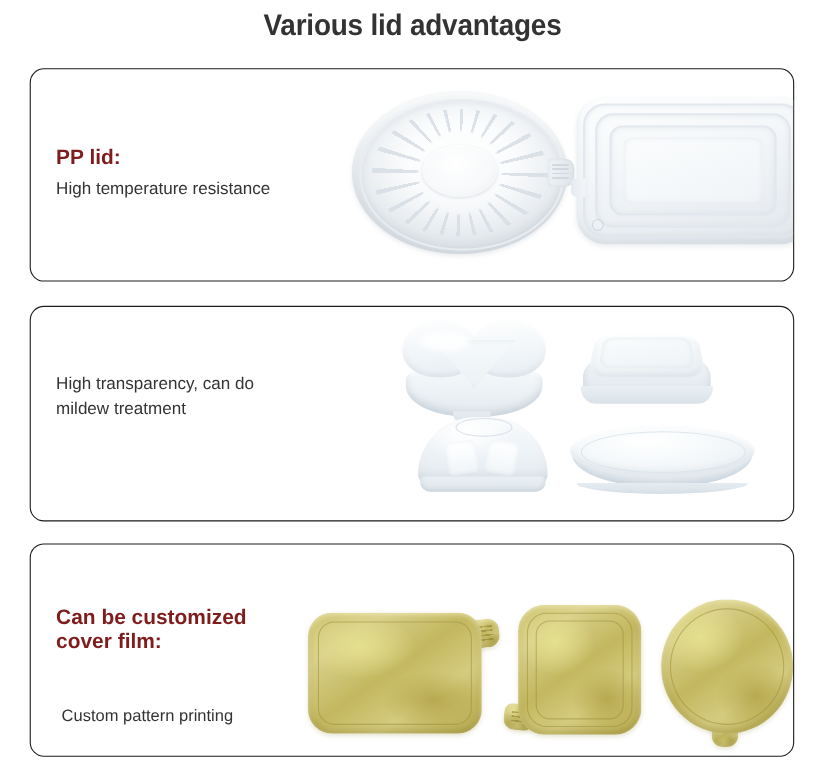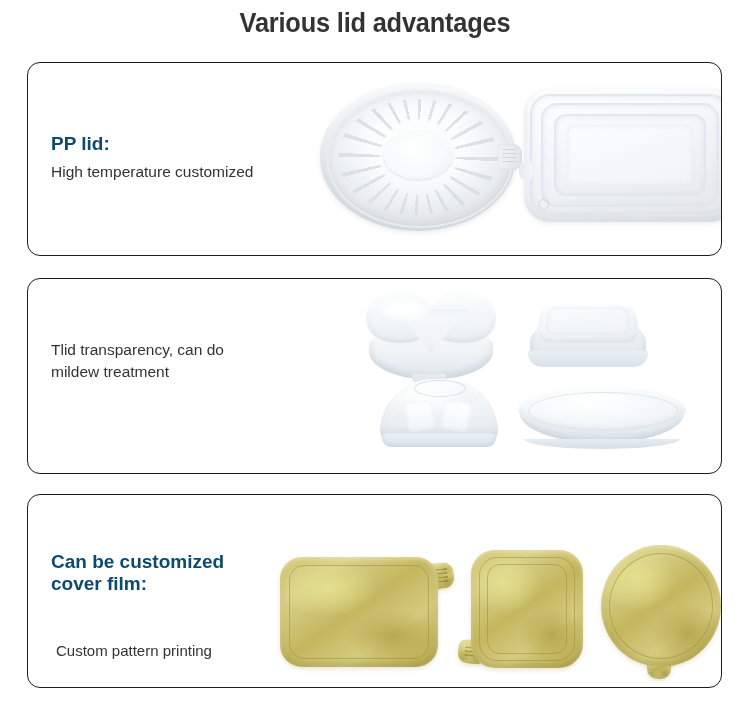--- a/index.html
+++ b/index.html
@@ -50,21 +50,21 @@
     left: 23px;
     color: #2b2b2b;
   }
   #panel-1 .panel-text { top: 70px; }
   #panel-2 .panel-text { top: 60px; }
   #panel-3 .panel-text { top: 56px; }
 
   .panel-heading {
     font-size: 19px;
     font-weight: bold;
-    color: #0c4a6e;
+    color: #7f1d1d;
     line-height: 1.18;
     margin: 0 0 6px 0;
     white-space: pre-line;
   }
   .panel-desc {
     font-size: 15.5px;
     font-weight: normal;
     color: #333333;
     line-height: 1.45;
     margin: 0;
@@ -419,21 +419,21 @@
       <div class="ring r3"></div>
       <div class="inner"></div>
       <div class="notch"></div>
       <div class="dot"></div>
     </div>
 
   </div>
 
   <div class="panel-text">
     <p class="panel-heading">PP lid:</p>
-    <p class="panel-desc">High temperature customized</p>
+    <p class="panel-desc">High temperature resistance</p>
   </div>
 
 </section>
 
 <section class="panel" id="panel-2">
 
   <div class="stage">
 
     <div class="obj pe-heart">
       <div class="base"></div>
@@ -464,21 +464,21 @@
     <div class="obj pe-oval">
       <div class="skirt"></div>
       <div class="top"></div>
       <div class="ring"></div>
       <div class="lip"></div>
     </div>
 
   </div>
 
   <div class="panel-text">
-    <p class="panel-desc">Tlid transparency, can do
+    <p class="panel-desc">High transparency, can do
 mildew treatment</p>
   </div>
 
 </section>
 
 <section class="panel" id="panel-3">
 
   <div class="stage">
 
     <div class="obj g-rect">

